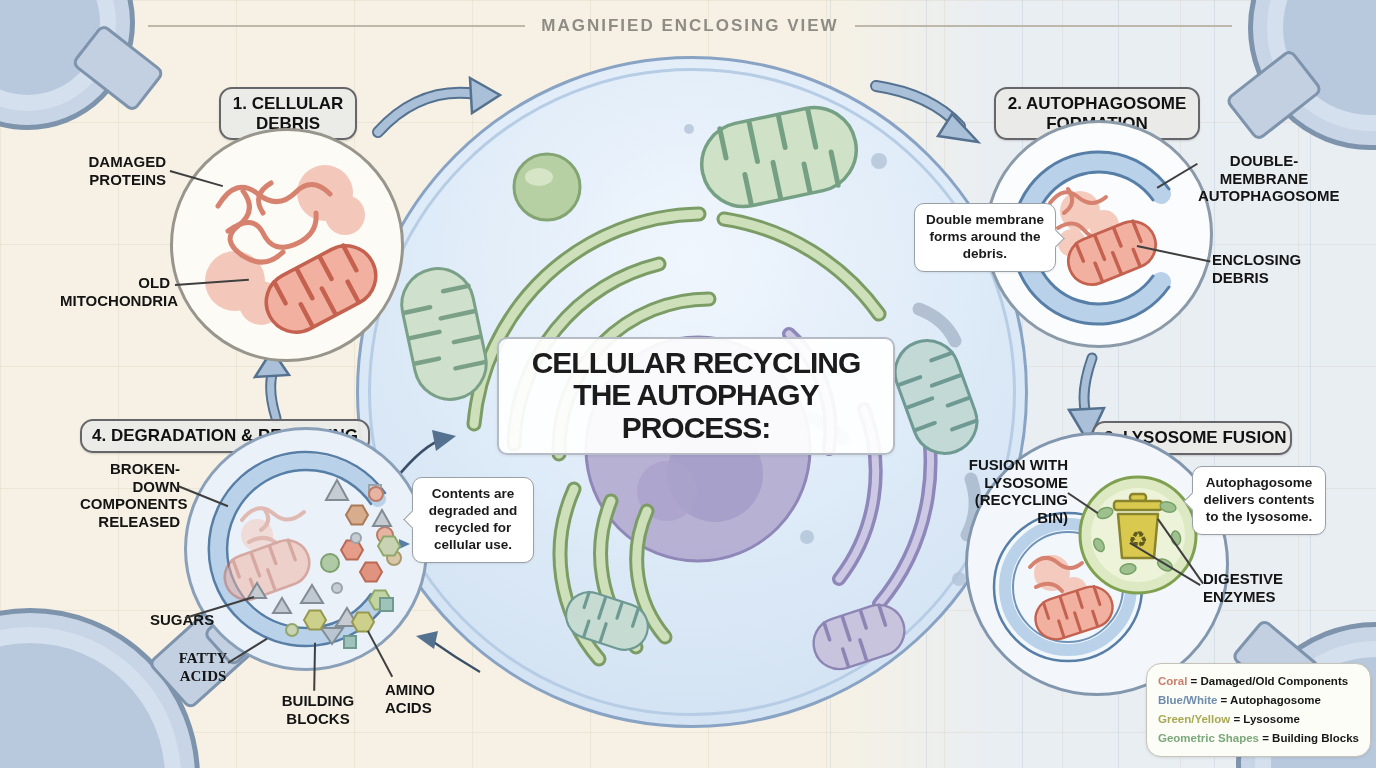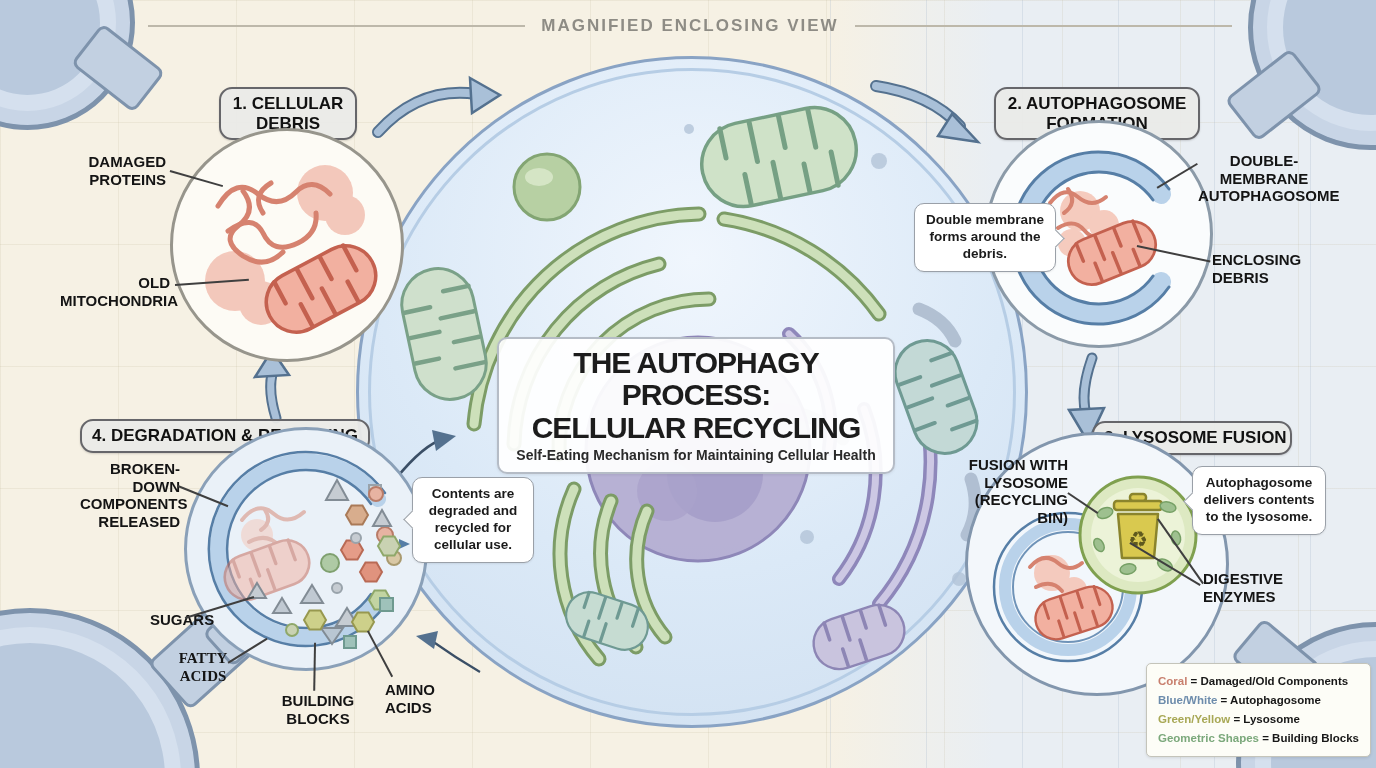--- a/index.html
+++ b/index.html
@@ -43,21 +43,21 @@
   .lbl{position:absolute;font-size:15px;font-weight:bold;color:#141414;line-height:1.18;}
   .leader{position:absolute;height:1.6px;background:#3f3f3f;transform-origin:left center;}
   
   .bubble{position:absolute;background:#fff;border:1.6px solid #9aa0a8;border-radius:10px;
     font-size:13.5px;font-weight:bold;color:#1a1a1a;text-align:center;padding:8px 9px;line-height:1.25;box-shadow:0 1px 2px rgba(0,0,0,.08);}
   .bubble.tail-left::before{content:"";position:absolute;left:-7px;top:42%;width:12px;height:12px;background:#fff;
     border-left:1.6px solid #9aa0a8;border-bottom:1.6px solid #9aa0a8;transform:rotate(45deg);}
   .bubble.tail-right::before{content:"";position:absolute;right:-7px;top:42%;width:12px;height:12px;background:#fff;
     border-right:1.6px solid #9aa0a8;border-top:1.6px solid #9aa0a8;transform:rotate(45deg);}
   
-  .legend{position:absolute;left:1146px;top:663px;background:#fdfdf7;border:1.5px solid #c4c4ba;border-radius:5px;
+  .legend{position:absolute;left:1146px;top:663px;background:#fdfdf7;border:1.5px solid #c4c4ba;border-radius:15px;
     padding:8px 11px;box-shadow:0 1px 3px rgba(0,0,0,.1);}
   .legend .row{font-size:11.5px;font-weight:bold;color:#171717;line-height:1.65;white-space:nowrap;}
   .arrow-svg{position:absolute;}
 </style>
 </head>
 <body>
 
 <div id="canvas">
 
   <div class="bg-right"></div>
@@ -187,23 +187,22 @@
   <svg class="arrow-svg" style="left:384px;top:424px;" width="78" height="68" viewBox="0 0 78 68">
     <path d="M 6 62 Q 34 26 54 17" fill="none" stroke="#3b4f66" stroke-width="2.6"></path>
     <polygon points="48,6 72,12 52,27" fill="#54718f"></polygon>
   </svg>
   <svg class="arrow-svg" style="left:412px;top:628px;" width="74" height="50" viewBox="0 0 74 50">
     <path d="M 68 44 Q 44 30 20 13" fill="none" stroke="#3b4f66" stroke-width="2.2"></path>
     <polygon points="26,3 4,8 22,21" fill="#54718f"></polygon>
   </svg>
 
   <div class="title-card">
+    <div class="t1">CELLULAR RECYCLING</div>
     <div class="t1">THE AUTOPHAGY PROCESS:</div>
-    <div class="t1">CELLULAR RECYCLING</div>
-    <div class="t2">Self-Eating Mechanism for Maintaining Cellular Health</div>
   </div>
 
   <div class="stage-box" style="left:219px;top:87px;width:114px;">1. CELLULAR DEBRIS</div>
   <div class="stage-circle c1">
     <svg viewBox="0 0 228 228" width="228" height="228">
       <g fill="#f2c0b2" opacity=".85">
         <circle cx="152" cy="62" r="28"></circle>
           <circle cx="172" cy="84" r="20"></circle>
         <circle cx="62" cy="150" r="30"></circle>
           <circle cx="88" cy="172" r="22"></circle>

